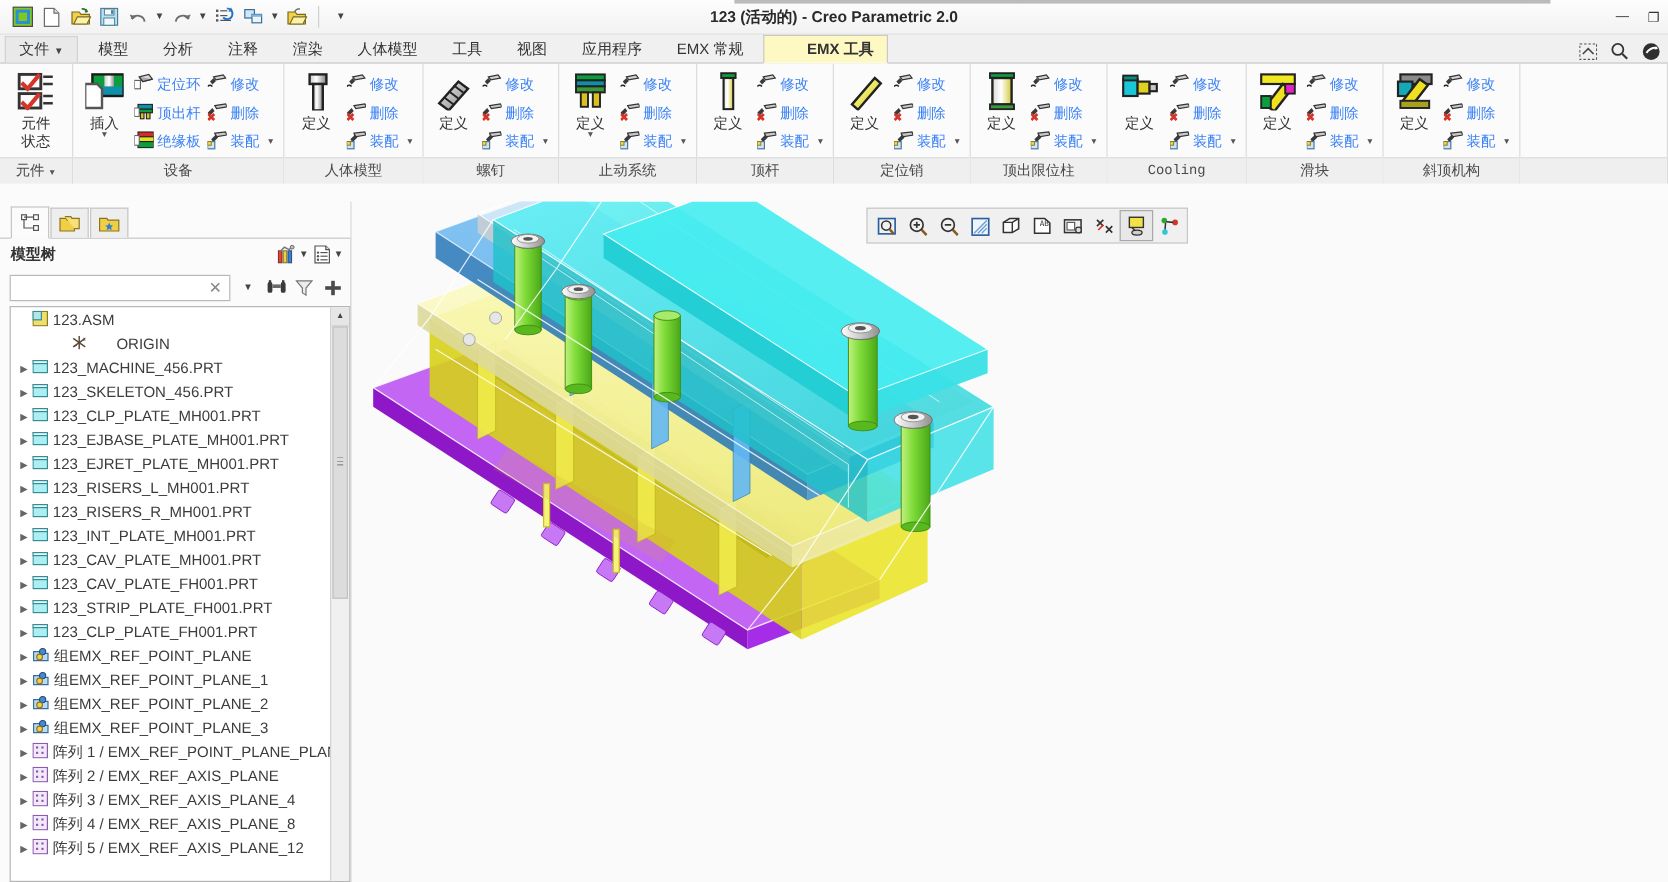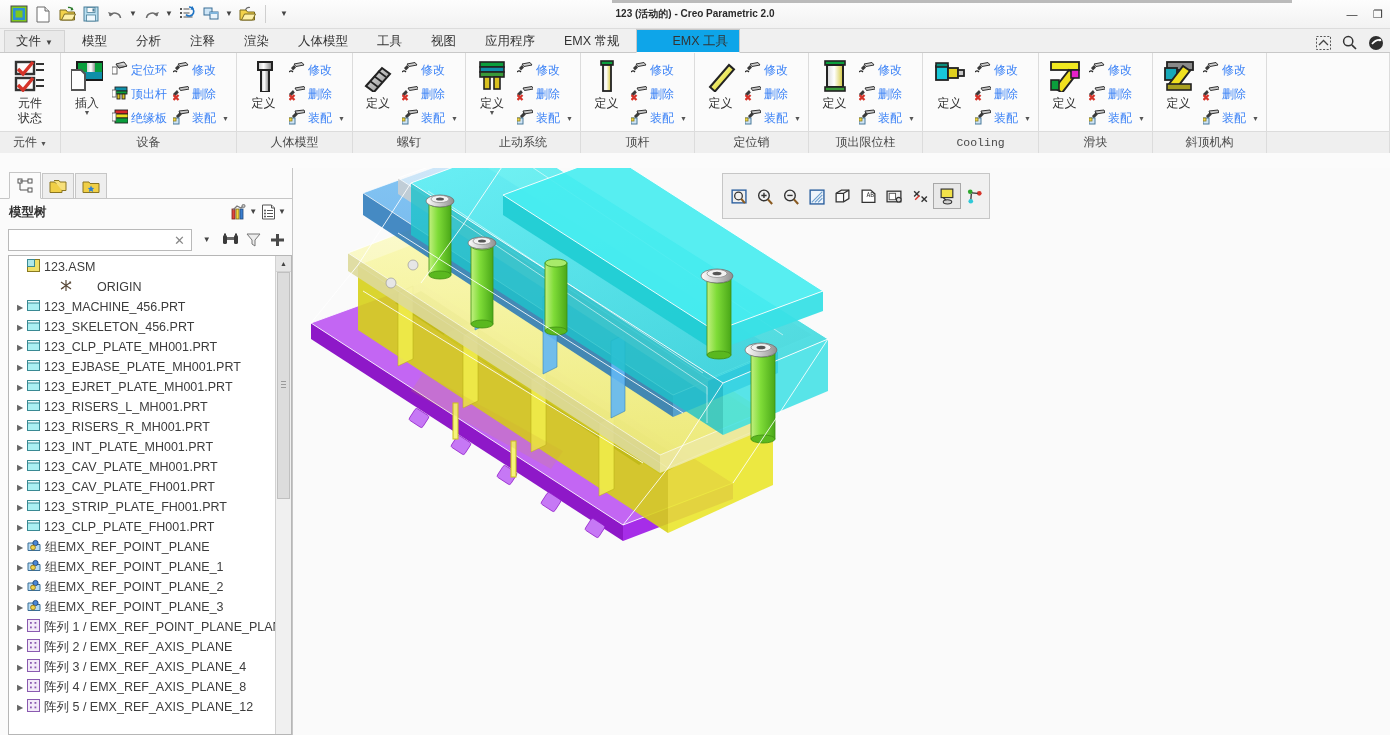--- a/index.html
+++ b/index.html
@@ -11,34 +11,34 @@
   }
   .app{position:relative;width:1390px;height:735px;background:#fbfbfb;}
 
   
   .titlebar{position:relative;height:28px;background:linear-gradient(#fdfdfd,#f2f2f2);
     border-bottom:1px solid #dcdcdc;display:flex;align-items:center;}
   .qat{display:flex;align-items:center;gap:2px;padding-left:8px;height:28px;}
   .qat .ico{width:22px;height:22px;display:flex;align-items:center;justify-content:center;cursor:default;}
   .qsep{width:1px;height:18px;background:#cfcfcf;margin:0 5px;}
   .caret{font-size:8px;color:#444;line-height:1;}
-  .titletext{position:absolute;left:0;right:0;text-align:center;font-size:10px;
+  .titletext{position:absolute;left:0;right:0;text-align:center;font-size:13px;
     font-weight:bold;color:#2a2a2a;pointer-events:none;}
   .winbtns{position:absolute;right:4px;top:0;height:28px;display:flex;align-items:center;gap:10px;}
   .winbtns span{font-size:11px;color:#333;width:16px;text-align:center;}
   .tl-shadow{position:absolute;left:612px;top:0;width:680px;height:3px;background:#7a7a7a;opacity:.5;}
 
   
   .tabbar{height:23px;background:#f0f0f0;border-bottom:1px solid #c8c8c8;
     display:flex;align-items:flex-end;padding-left:4px;position:relative;}
   .tab{height:21px;line-height:21px;padding:0 11px;font-size:12.5px;color:#333;
     border:1px solid transparent;border-bottom:none;margin-right:5px;cursor:default;white-space:nowrap;}
   .tab.file{background:#e9e9e9;border:1px solid #d3d3d3;border-bottom:none;}
-  .tab.active{background:#0ea5e9;border:1px solid #c8c8c8;border-bottom:1px solid #fbfbfb;
-    font-weight:normal;height:22px;line-height:22px;margin-bottom:-1px;z-index:2;padding-left:35px;}
+  .tab.active{background:#fef9c3;border:1px solid #c8c8c8;border-bottom:1px solid #fbfbfb;
+    font-weight:bold;height:22px;line-height:22px;margin-bottom:-1px;z-index:2;padding-left:35px;}
   .tabright{position:absolute;right:6px;bottom:1px;display:flex;align-items:center;gap:9px;}
   .tabright .ti{width:17px;height:17px;display:flex;align-items:center;justify-content:center;}
 
   
   .ribbon{height:100px;background:#fbfbfb;display:flex;align-items:stretch;border-bottom:none;}
   .grp{display:flex;flex-direction:column;border-right:1px solid #dcdcdc;}
   .grp-body{flex:1;display:flex;align-items:flex-start;padding:4px 4px 0 4px;}
   .grp-label{height:21px;line-height:21px;text-align:center;font-size:12px;color:#4a4a4a;
     background:#efefef;border-top:1px solid #dcdcdc;}
   .grp-label.mono{font-family:"Liberation Mono","DejaVu Sans Mono",monospace;font-size:11.5px;}
@@ -51,21 +51,21 @@
 
   .small-col{display:flex;flex-direction:column;gap:1px;padding-top:2px;}
   .smbtn{display:flex;align-items:center;height:23px;padding:0 3px;cursor:default;white-space:nowrap;}
   .smbtn .lbl{font-size:12px;color:#3b82f6;margin-left:3px;}
   .smbtn .lc{font-size:7px;color:#555;margin-left:6px;}
 
   .icn{display:inline-block;position:relative;flex:none;}
 
   
   .toolstrip{position:absolute;left:722px;top:173px;height:28px;display:flex;align-items:center;
-    background:#f0f0f0;border:1px solid #c6c6c6;padding:8px 2px;gap:0;}
+    background:#f0f0f0;border:1px solid #c6c6c6;padding:0 2px;gap:0;}
   .tsbtn{width:26px;height:24px;display:flex;align-items:center;justify-content:center;cursor:default;}
   .tsbtn.on{background:#e8e8e8;border:1px solid #a8a8a8;}
 
   
   .leftpanel{position:absolute;left:0;top:168px;width:292px;height:567px;background:#fbfbfb;
     border-right:1px solid #c6c6c6;display:flex;flex-direction:column;}
   .navtabs{height:30px;display:flex;align-items:flex-end;padding-left:9px;gap:1px;
     border-bottom:1px solid #c6c6c6;background:#fbfbfb;}
   .navtab{width:30px;height:24px;display:flex;align-items:center;justify-content:center;
     border:1px solid #c6c6c6;border-bottom:none;background:#eeeeee;cursor:default;}

